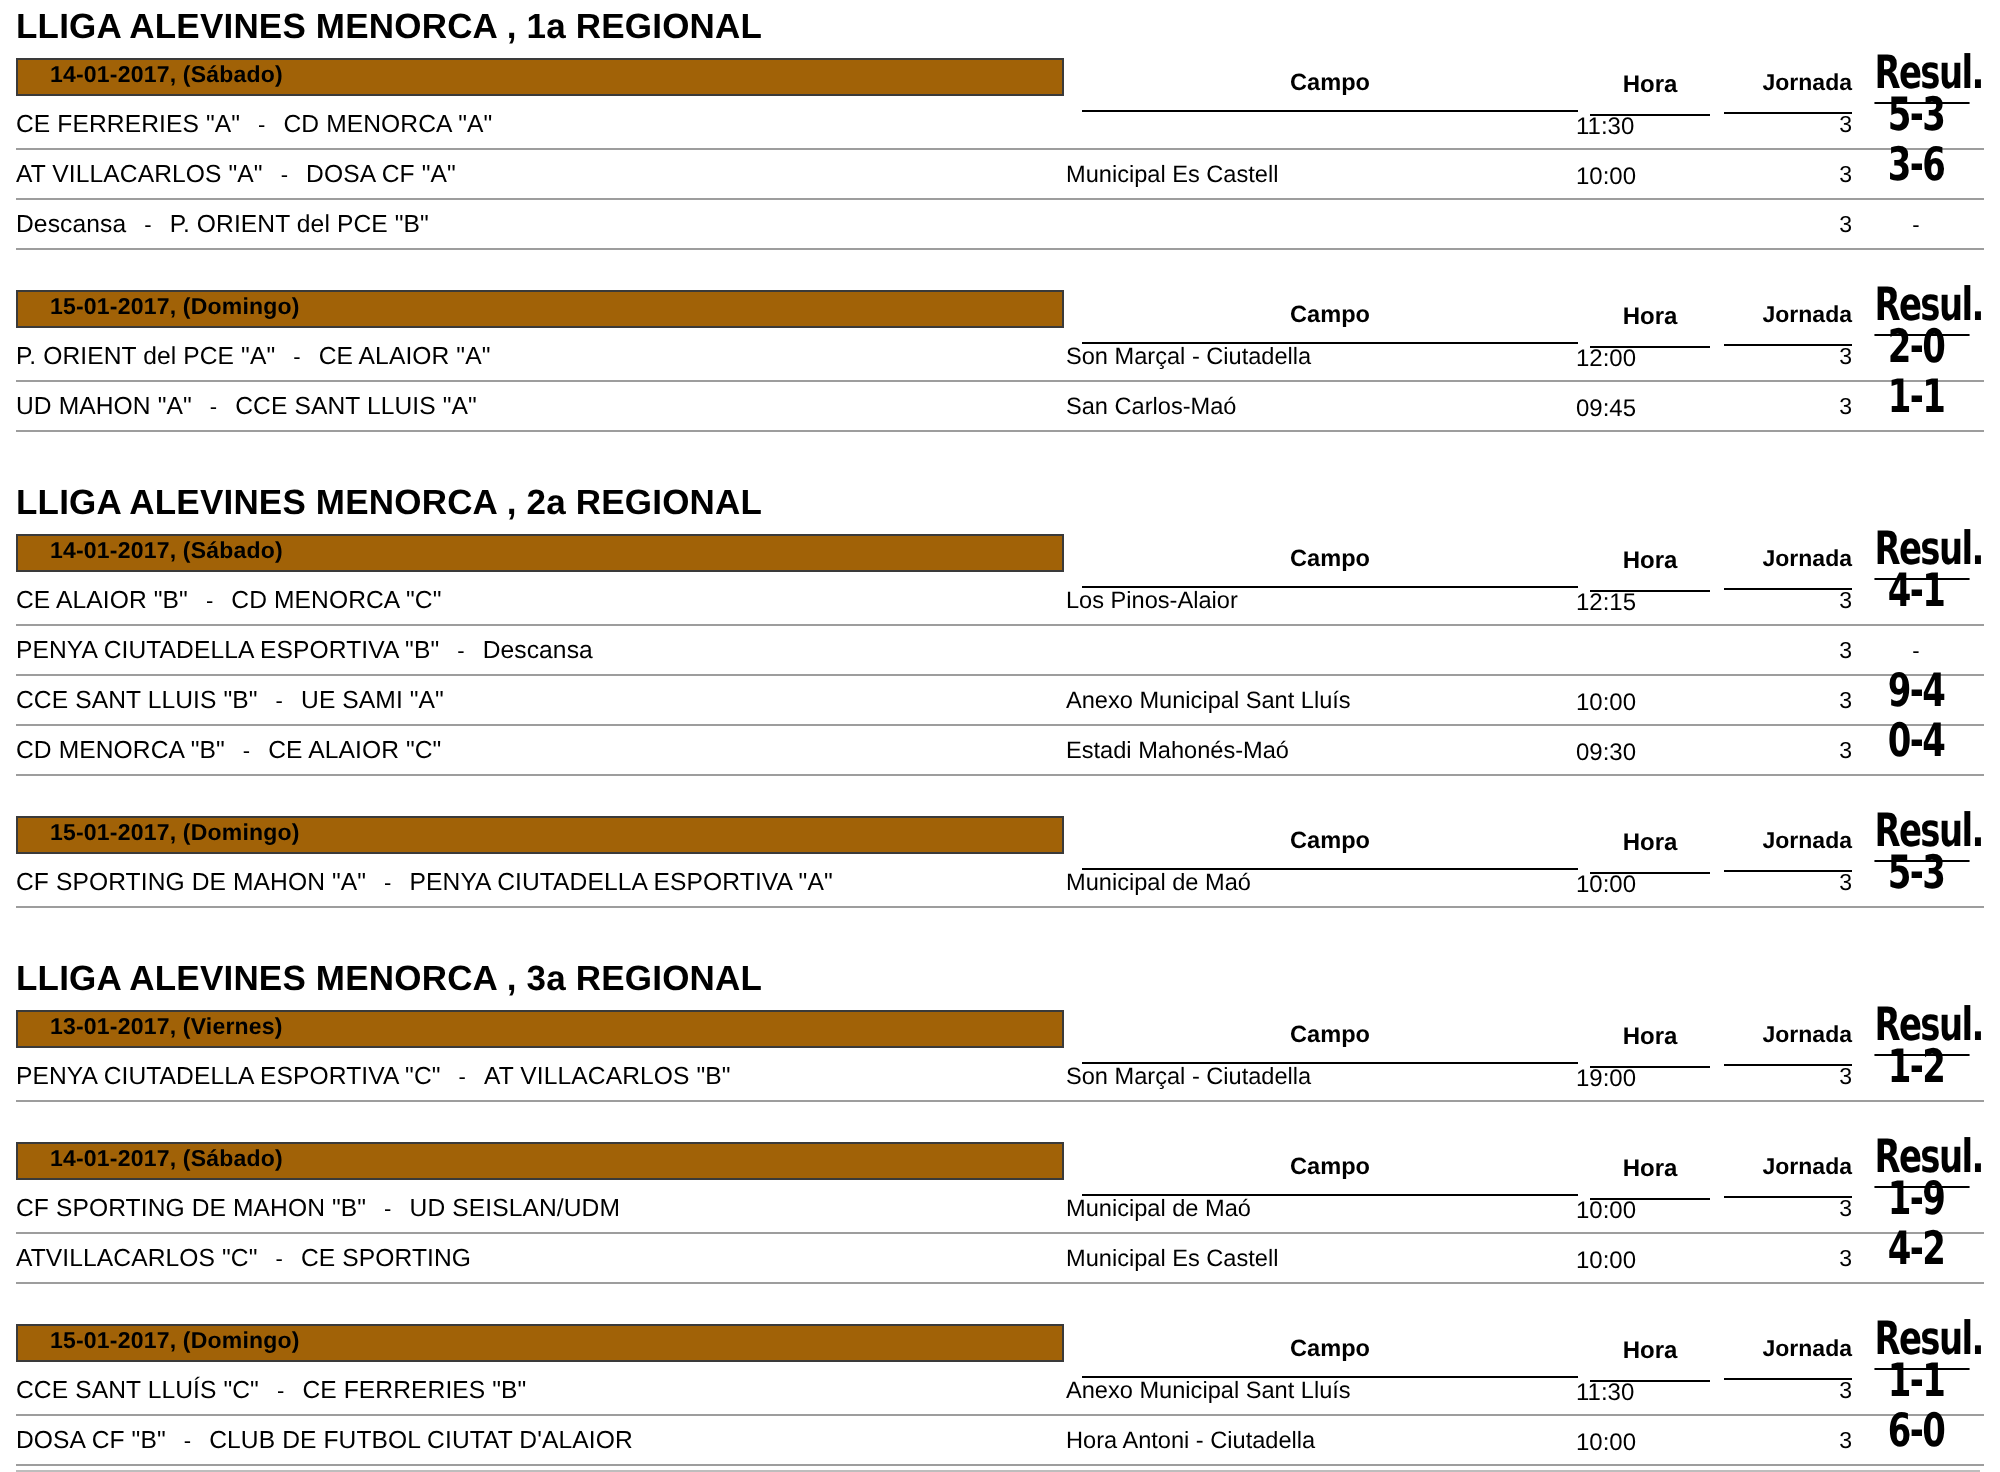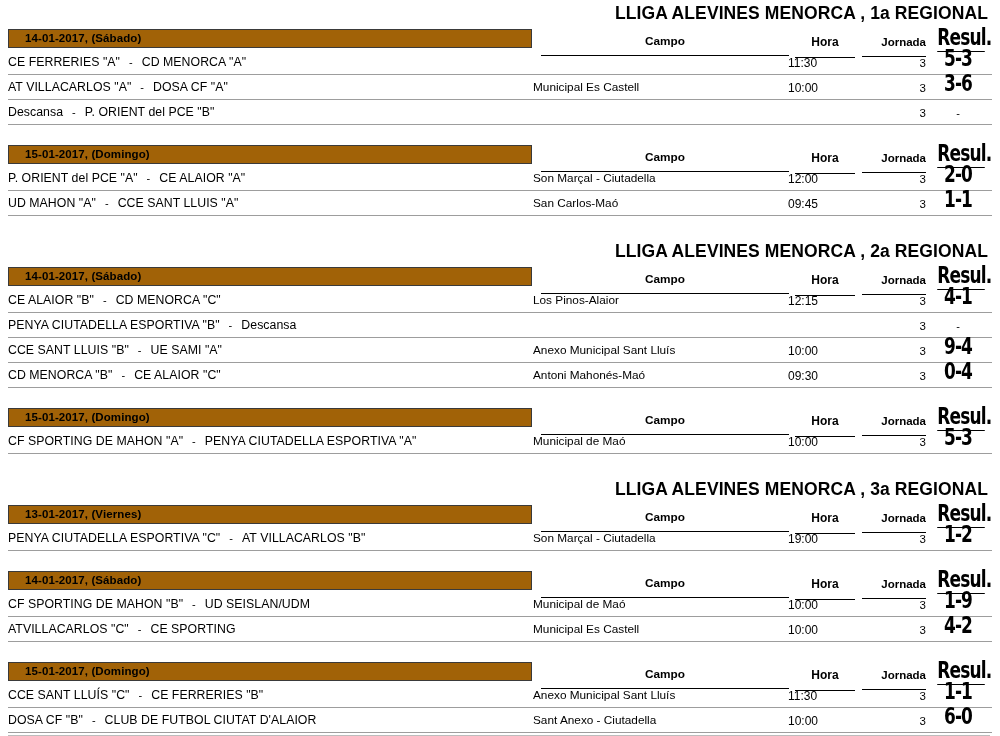--- a/index.html
+++ b/index.html
@@ -21,24 +21,23 @@
     height: 736px;
     padding: 0;
   }
 
   
   .league-title {
     font-size: 17.5px;
     font-weight: bold;
     letter-spacing: 0.1px;
     margin: 0;
-    padding: 5px 12px 6px 8px;
+    padding: 5px 0 6px 8px;
     line-height: 20px;
     white-space: nowrap;
-    text-align: right;
   }
   .league-block:first-child .league-title {
     padding-top: 3px;
   }
 
   
   .date-block {
     margin: 0 0 6px 0;
     padding: 0;
   }
@@ -263,21 +262,21 @@
         </div>
         <div class="match-row">
           <div class="teams"><span>CCE SANT LLUIS "B"</span><span class="sep">-</span><span>UE SAMI "A"</span></div>
           <div class="campo">Anexo Municipal Sant Lluís</div>
           <div class="hora">10:00</div>
           <div class="jornada">3</div>
           <div class="resul">9-4</div>
         </div>
         <div class="match-row">
           <div class="teams"><span>CD MENORCA "B"</span><span class="sep">-</span><span>CE ALAIOR "C"</span></div>
-          <div class="campo">Antoni Mahonés-Maó</div>
+          <div class="campo">Estadi Mahonés-Maó</div>
           <div class="hora">09:30</div>
           <div class="jornada">3</div>
           <div class="resul">0-4</div>
         </div>
       </div>
       <div class="block-gap"></div>
       <div class="date-block">
         <div class="date-header-row">
           <div class="date-badge">15-01-2017,  (Domingo)</div>
           <div class="col-headers">
@@ -356,21 +355,21 @@
         </div>
         <div class="match-row">
           <div class="teams"><span>CCE SANT LLUÍS "C"</span><span class="sep">-</span><span>CE FERRERIES "B"</span></div>
           <div class="campo">Anexo Municipal Sant Lluís</div>
           <div class="hora">11:30</div>
           <div class="jornada">3</div>
           <div class="resul">1-1</div>
         </div>
         <div class="match-row">
           <div class="teams"><span>DOSA CF "B"</span><span class="sep">-</span><span>CLUB DE FUTBOL CIUTAT D'ALAIOR</span></div>
-          <div class="campo">Sant Anexo - Ciutadella</div>
+          <div class="campo">Hora Antoni - Ciutadella</div>
           <div class="hora">10:00</div>
           <div class="jornada">3</div>
           <div class="resul">6-0</div>
         </div>
       </div>
     </div>
     <div class="bottom-rule"></div>
   </div>
 
 </body></html>

